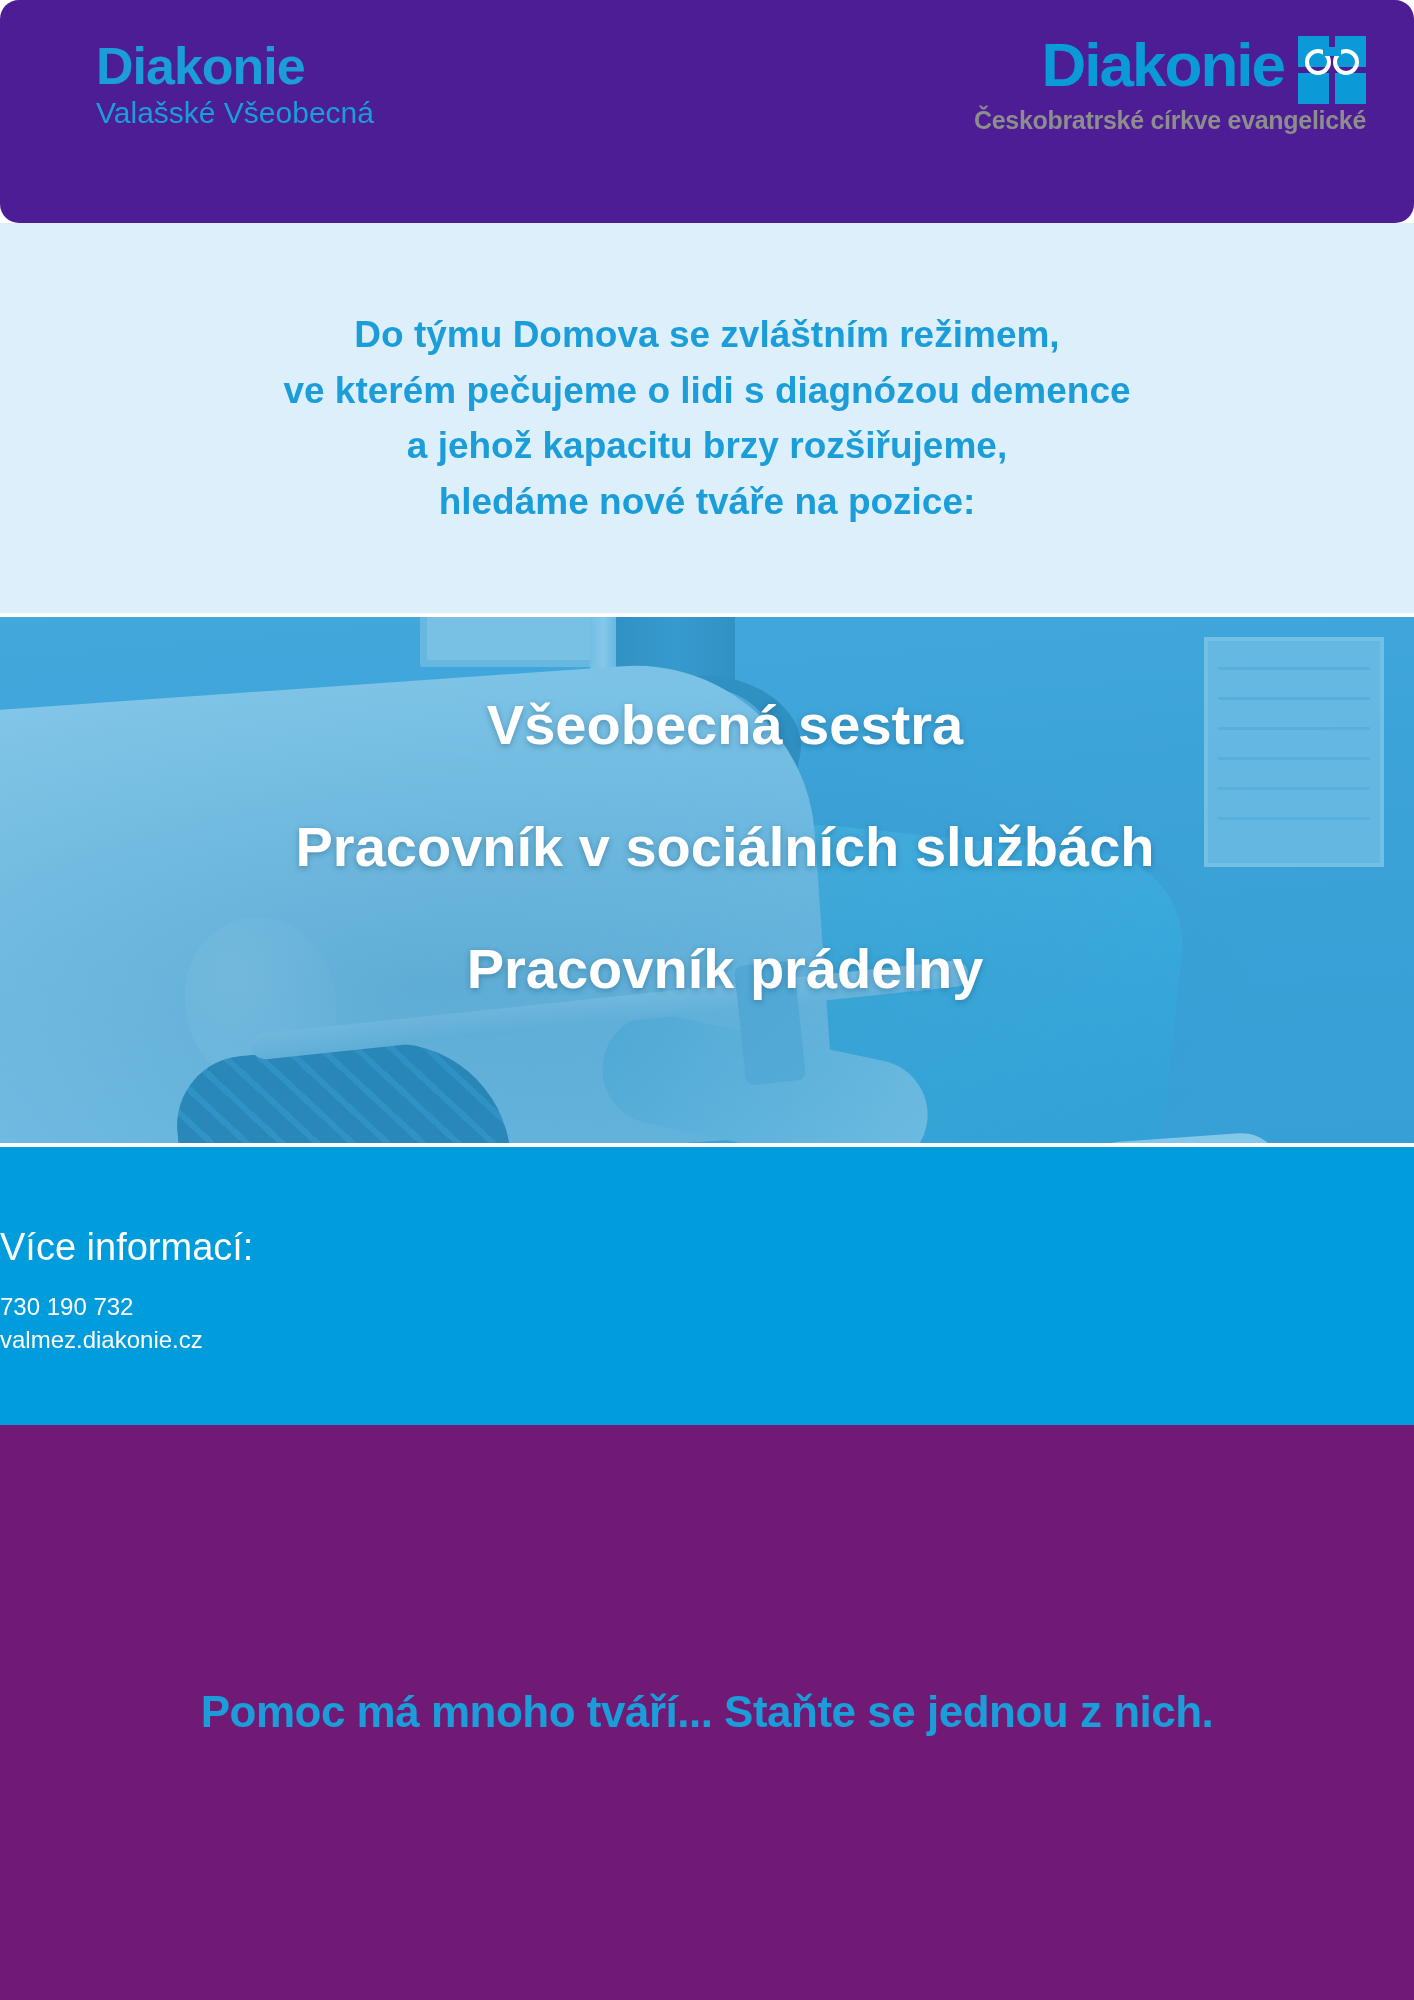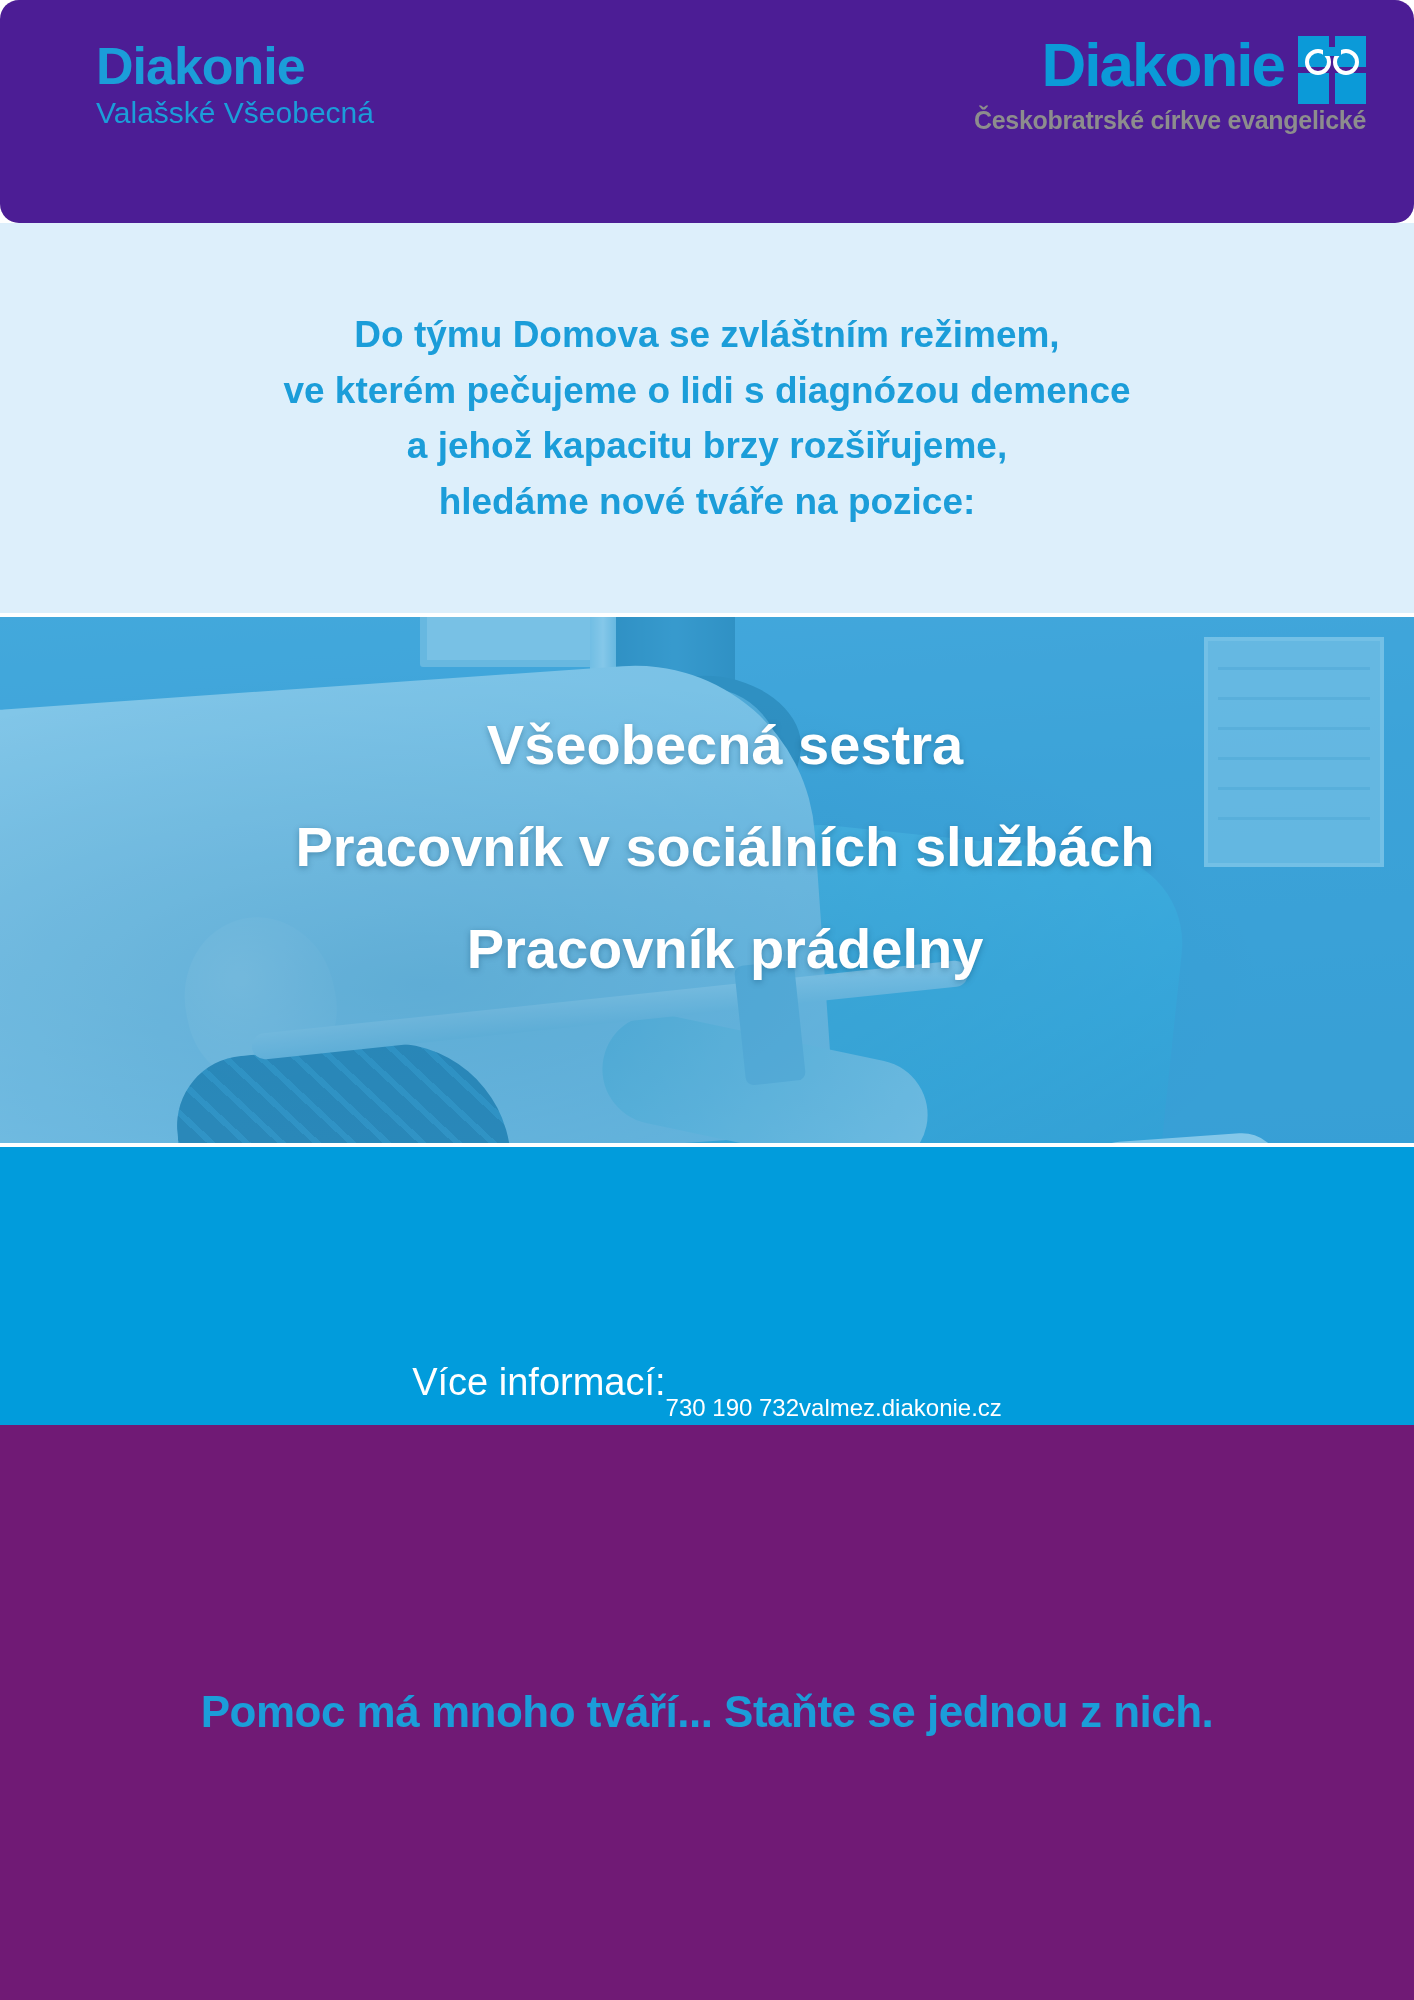--- a/index.html
+++ b/index.html
@@ -247,41 +247,41 @@
     background:rgba(50,160,215,0.55);
   }
 
   .photo-content {
     position:absolute;
     inset:0;
     display:flex;
     flex-direction:column;
     align-items:center;
     justify-content:center;
-    gap:40px;
+    gap:60px;
     padding:24px 30px 90px;
     margin-left:36px;
   }
   .job {
     color:#ffffff;
     font-size:56px;
     font-weight:bold;
     text-align:center;
     white-space:nowrap;
     text-shadow:0 2px 6px rgba(10,60,95,0.35);
     line-height:1.1;
   }
 
   
   .contact {
     flex:0 0 278px;
     background:#019cdc;
     display:flex;
-    flex-direction:row;
-    align-items:flex-end;
+    flex-direction:column;
+    align-items:flex-start;
     justify-content:center;
     padding-top:4px;
   }
   .contact-title {
     color:#ffffff;
     font-size:38px;
     font-weight:normal;
     line-height:1.5;
     margin-bottom:14px;
   }

